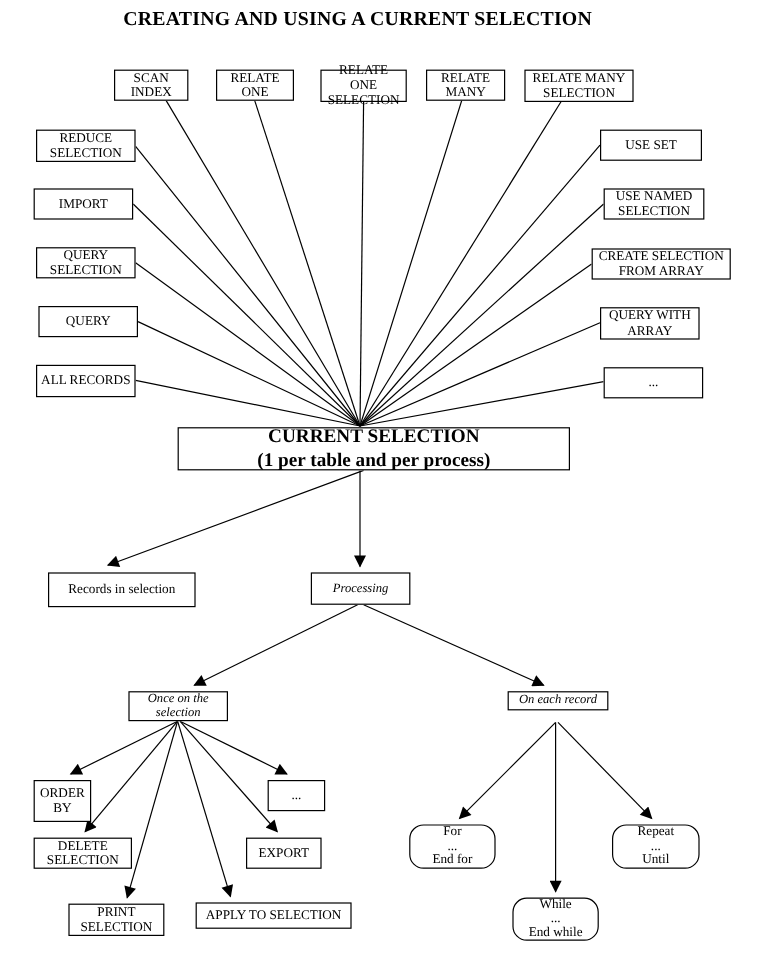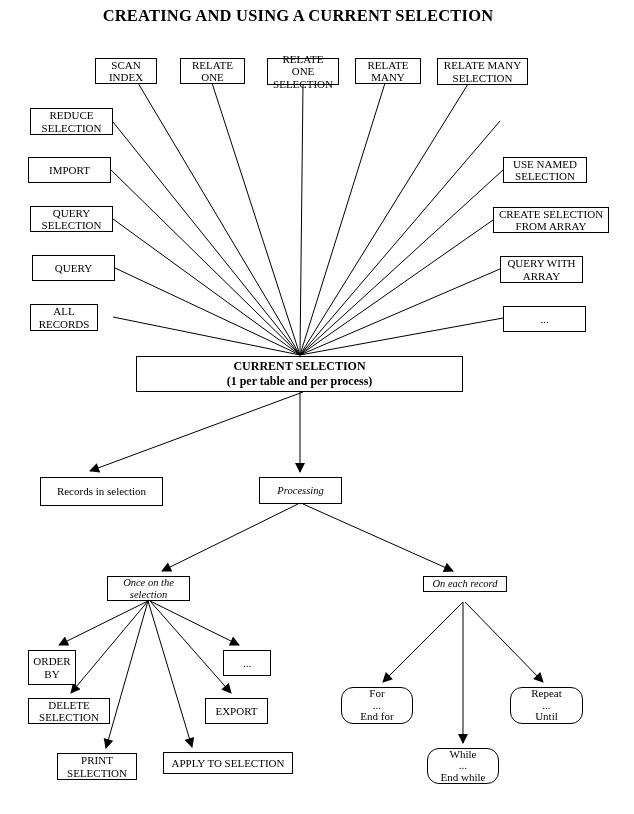--- a/index.html
+++ b/index.html
@@ -37,21 +37,21 @@
     background: var(--bg, #ffffff);
     display: flex;
     align-items: center;
     justify-content: center;
     text-align: center;
     white-space: pre-line;
     font-size: 11px;
     line-height: 1.12;
     padding: 1px 2px;
   }
-  .node.bold { font-weight: bold; font-size: 12px; line-height: 1.25; }
+  .node.bold { font-weight: bold; font-size: 16px; line-height: 1.25; margin-left: 12px; }
   .node.italic { font-style: italic; font-size: 10.5px; }
   .node.loop { line-height: 1.05; border-radius: 12px; }
 </style>
 </head>
 <body>
 
 <div class="canvas">
 
   <div class="title">CREATING AND USING A CURRENT SELECTION</div>
 
@@ -106,22 +106,23 @@
 MANY</div>
   <div class="node" style="left:437px;top:58px;width:91px;height:27px">RELATE MANY
 SELECTION</div>
 
   <div class="node" style="left:30px;top:108px;width:83px;height:27px">REDUCE
 SELECTION</div>
   <div class="node" style="left:28px;top:157px;width:83px;height:26px">IMPORT</div>
   <div class="node" style="left:30px;top:206px;width:83px;height:26px">QUERY
 SELECTION</div>
   <div class="node" style="left:32px;top:255px;width:83px;height:26px">QUERY</div>
-  <div class="node" style="left:30px;top:304px;width:68px;height:27px">ALL RECORDS</div>
+  <div class="node" style="left:30px;top:304px;width:83px;height:27px">ALL RECORDS</div>
 
+  <div class="node" style="left:500px;top:108px;width:85px;height:26px">USE SET</div>
   <div class="node" style="left:503px;top:157px;width:84px;height:26px">USE NAMED
 SELECTION</div>
   <div class="node" style="left:493px;top:207px;width:116px;height:26px">CREATE SELECTION
 FROM ARRAY</div>
   <div class="node" style="left:500px;top:256px;width:83px;height:27px">QUERY WITH
 ARRAY</div>
   <div class="node" style="left:503px;top:306px;width:83px;height:26px">...</div>
 
   <div class="node bold" style="left:136px;top:356px;width:327px;height:36px">CURRENT SELECTION
 (1 per table and per process)</div>

